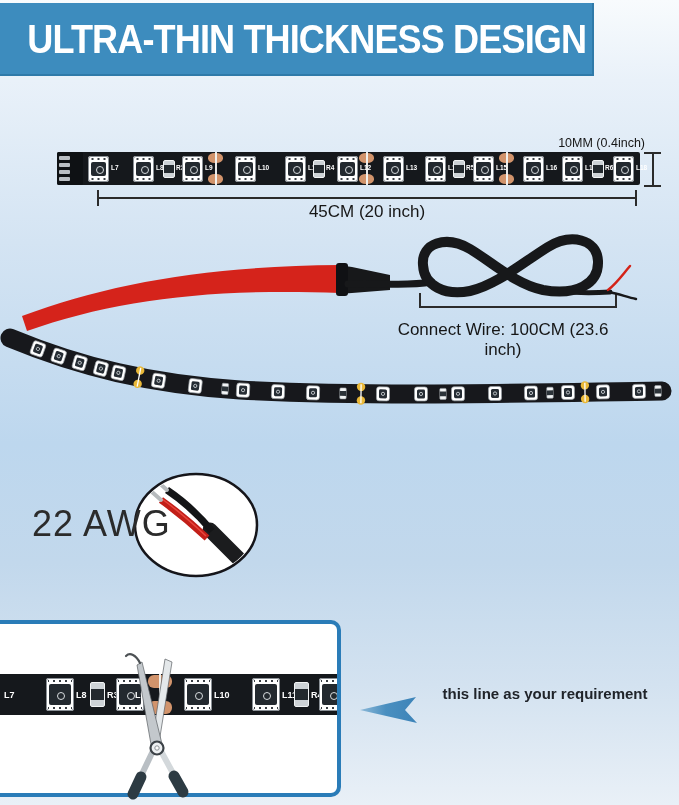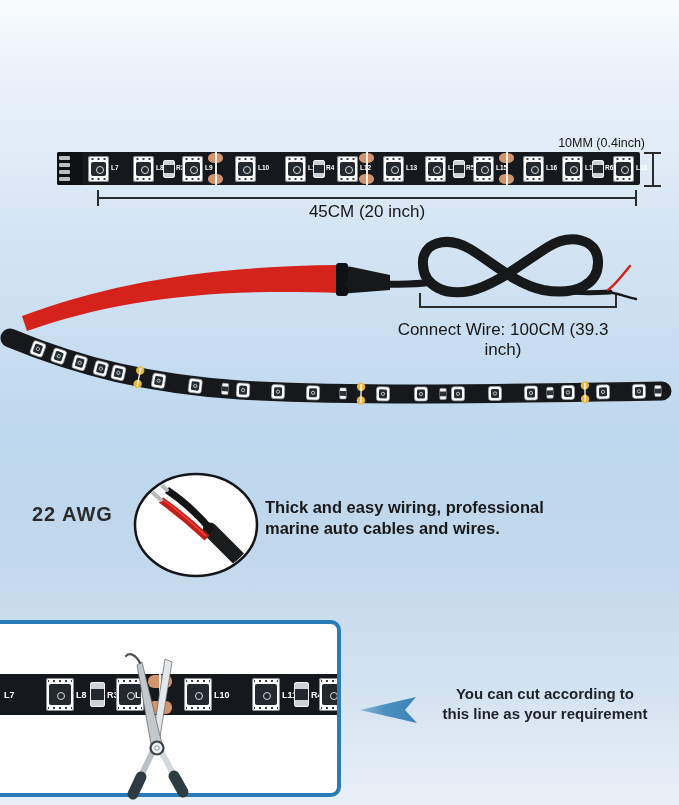--- a/index.html
+++ b/index.html
@@ -44,36 +44,39 @@
   #strip3 .pads .pd{width:24px;height:13px;margin-left:-12px;border-radius:6px;}
   #strip3 .pads .pd.t{top:1px;} #strip3 .pads .pd.b{bottom:1px;}
   #strip3 .lbl{font-size:9px;top:16px;}
   
   .dimline{position:absolute;background:#2b2b2b;}
   .dimtext{position:absolute;color:#161616;font-weight:normal;}
   #dim45-label{left:97px;top:202px;width:540px;text-align:center;font-size:17px;}
   #dim10-label{left:545px;top:136px;width:100px;text-align:right;font-size:12.5px;}
   #dimwire-label{left:378px;top:320px;width:250px;text-align:center;font-size:17px;}
   
-  #awg-label{position:absolute;left:32px;top:503px;font-size:20px;font-weight:700;color:#2b2b2b;letter-spacing:1px;}
+  #awg-label{position:absolute;left:32px;top:503px;font-size:36px;font-weight:400;color:#2b2b2b;letter-spacing:1px;}
   #awg-desc{position:absolute;left:265px;top:497px;font-size:16.5px;font-weight:bold;color:#191919;line-height:20.5px;}
   
   #cutbox{position:absolute;left:-14px;top:620px;width:355px;height:177px;background:#fff;
     border:4px solid #2a7cb8;border-radius:10px;box-sizing:border-box;overflow:hidden;}
   #cut-note{position:absolute;left:415px;top:684px;width:260px;text-align:center;
     font-size:15px;font-weight:bold;color:#20242a;line-height:19.5px;}
   
   #art{position:absolute;left:0;top:0;width:679px;height:805px;pointer-events:none;z-index:5;}
   .txt{z-index:6;}
 </style>
 </head>
 <body>
 
 <div id="canvas">
 
+  <div id="banner">
+    <div class="t">ULTRA-THIN THICKNESS DESIGN</div>
+  </div>
 
   <div id="strip1" class="strip">
       <span class="mod connector" style="left: 0px;">
         <i class="pin"></i>
         <i class="pin"></i>
         <i class="pin"></i>
         <i class="pin"></i>
       </span>
       <span class="mod led" style="left: 31px;">
         <i class="dr"></i>
@@ -178,27 +181,23 @@
   <div class="dimtext txt" id="dim10-label">10MM (0.4inch)</div>
 
   <div class="dimline" style="left:97px;top:197px;width:540px;height:1.6px;"></div>
   <div class="dimline" style="left:97px;top:190px;width:1.6px;height:16px;"></div>
   <div class="dimline" style="left:635px;top:190px;width:1.6px;height:16px;"></div>
   <div class="dimtext txt" id="dim45-label">45CM (20 inch)</div>
 
   <div class="dimline" style="left:419px;top:306px;width:198px;height:1.6px;"></div>
   <div class="dimline" style="left:419px;top:293px;width:1.6px;height:15px;"></div>
   <div class="dimline" style="left:615px;top:293px;width:1.6px;height:15px;"></div>
-  <div class="dimtext txt" id="dimwire-label">Connect Wire: 100CM (39.3 inch)</div>
+  <div class="dimtext txt" id="dimwire-label">Connect Wire: 100CM (23.6 inch)</div>
 
   <div id="awg-label" class="txt">22 AWG</div>
-  <div id="awg-desc" class="txt">
-    <div>Thick and easy wiring, professional</div>
-    <div>marine auto cables and wires.</div>
-  </div>
 
   <div id="cutbox">
     <div id="strip3" class="strip">
         <span class="lbl" style="left: 14px;">L7</span>
         <span class="mod led" style="left: 56px;">
           <i class="dr"></i>
           <i class="fc"></i>
           <i class="dr"></i>
         </span>
         <span class="lbl" style="left: 86px;">L8</span>
@@ -230,21 +229,20 @@
         <span class="mod res" style="left: 304px;"></span>
         <span class="lbl" style="left: 321px;">R4</span>
         <span class="mod led" style="left: 329px;">
           <i class="dr"></i>
           <i class="fc"></i>
           <i class="dr"></i>
         </span>
       </div>
   </div>
   <div id="cut-note" class="txt">
-    <div>You can cut according to</div>
     <div>this line as your requirement</div>
   </div>
 
   <svg id="art" viewBox="0 0 679 805">
     <defs>
       <linearGradient id="arrowGrad" x1="0" y1="0" x2="1" y2="0">
         <stop offset="0" stop-color="#8db9d8"></stop>
           <stop offset="0.45" stop-color="#4a8fc0"></stop>
           <stop offset="1" stop-color="#3c83b8"></stop>
       </linearGradient>

